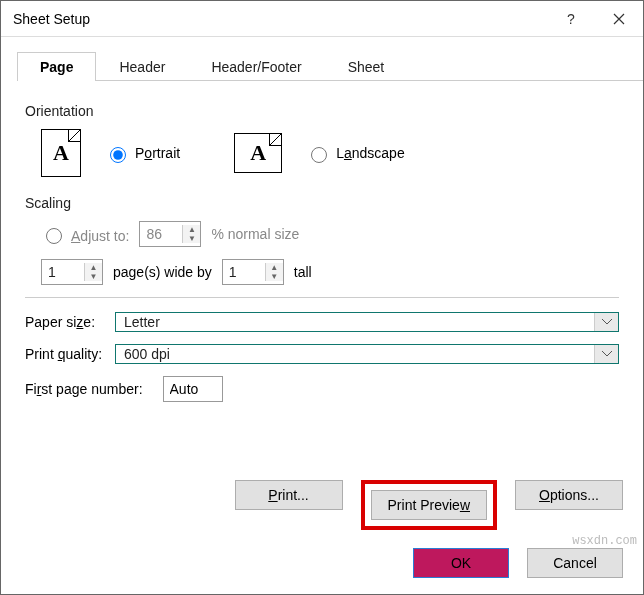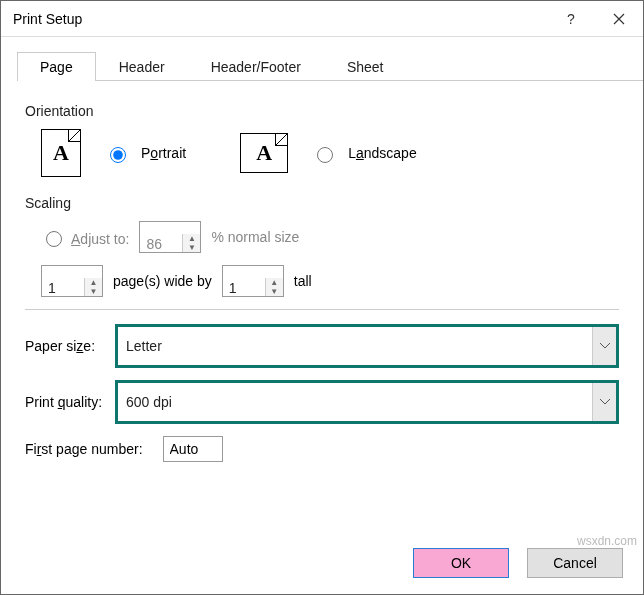--- a/index.html
+++ b/index.html
@@ -3,64 +3,64 @@
 <meta charset="utf-8">
 <style>
   * { box-sizing: border-box; font-family: "Segoe UI", Tahoma, sans-serif; font-size: 14px; }
   body { margin: 0; background: #fff; }
   .dialog { width: 644px; height: 595px; border: 1px solid #666; background: #fff; position: relative; }
   .titlebar { height: 36px; display: flex; align-items: center; border-bottom: 1px solid #ddd; }
   .titlebar .title { padding-left: 12px; flex: 1; }
   .titlebar .btn { width: 48px; height: 36px; display: flex; align-items: center; justify-content: center; color: #333; }
   .tabs { display: flex; margin: 14px 0 0 16px; border-bottom: 1px solid #ccc; }
   .tab { padding: 6px 22px; border: 1px solid transparent; border-bottom: none; cursor: pointer; position: relative; top: 1px; }
-  .tab.active { border-color: #ccc; background: #fff; }
+  .tab.active { border-color: #ccc; background: #fff; font-weight: bold; }
   .tab:not(.active) { color: #222; }
   .content { padding: 10px 24px 0 24px; }
   .group-label { margin: 12px 0 10px 0; color: #222; }
   .orientation-row { display: flex; align-items: center; gap: 24px; margin-left: 16px; margin-bottom: 18px; }
   .page-icon { width: 40px; height: 48px; border: 1px solid #000; position: relative; background: #fff; }
   .page-icon.landscape { width: 48px; height: 40px; }
   .page-icon .fold { position: absolute; top: 0; right: 0; width: 12px; height: 12px; background: linear-gradient(135deg, #fff 0%, #fff 49%, #000 50%, #000 52%, #fff 53%); border-left: 1px solid #000; border-bottom: 1px solid #000; }
   .page-icon .a { position: absolute; left: 50%; top: 50%; transform: translate(-50%, -50%); font-family: "Times New Roman", serif; font-weight: bold; font-size: 22px; }
-  .radio-wrap { display: flex; align-items: center; gap: 12px; cursor: pointer; }
+  .radio-wrap { display: flex; align-items: center; gap: 6px; cursor: pointer; }
   input[type=radio] { width: 16px; height: 16px; }
   .scaling-rows { margin-left: 16px; }
   .scaling-row { display: flex; align-items: center; gap: 10px; margin-bottom: 12px; }
   .scaling-row label { min-width: 84px; display: flex; align-items: flex-end; gap: 6px; }
-  .spinner { display: flex; align-items: flex-end; border: 1px solid #999; height: 32px; }
+  .spinner { display: flex; align-items: center; border: 1px solid #999; height: 26px; }
   .spinner input { border: none; width: 42px; padding: 0 6px; text-align: left; color: #888; }
   .spinner input.dark { color: #222; }
   .spinner .arrows { width: 18px; display: flex; flex-direction: column; border-left: 1px solid #ccc; }
   .spinner .arrows div { flex: 1; display: flex; align-items: center; justify-content: center; font-size: 8px; color: #666; background: #f3f3f3; }
   .divider { border-top: 1px solid #ccc; margin: 6px 0 14px 0; }
   .form-row { display: flex; align-items: center; margin-bottom: 12px; }
   .form-row .lbl { width: 90px; }
-  .combo { flex: 1; display: flex; height: 44px; border: 3px solid #0f766e; }
+  .combo { flex: 1; display: flex; height: 20px; border: 1px solid #0f766e; }
   .combo input { flex: 1; border: none; padding: 0 8px; color: #222; }
   .combo .drop { width: 24px; background: #e9e9e9; border-left: 1px solid #ccc; display: flex; align-items: center; justify-content: center; }
   .fpn-row { display: flex; align-items: center; gap: 20px; margin-top: 6px; }
   .fpn-row input { width: 60px; height: 26px; border: 1px solid #999; padding: 0 6px; }
   .action-row { position: absolute; right: 20px; bottom: 64px; display: flex; gap: 18px; }
   .action-row button { height: 30px; min-width: 108px; background: #e1e1e1; border: 1px solid #adadad; cursor: pointer; padding: 0 16px; }
   .highlight-box { border: 4px solid #d90000; }
   .footer-row { position: absolute; right: 20px; bottom: 16px; display: flex; gap: 18px; }
   .footer-row button { height: 30px; min-width: 96px; background: #e1e1e1; border: 1px solid #adadad; cursor: pointer; }
-  .footer-row button.primary { background: #f9a8d4; border: 1.5px solid #2a7cd4; }
+  .footer-row button.primary { background: #be185d; border: 1.5px solid #2a7cd4; }
   .underline-accel { text-decoration: underline; }
-  .watermark { position: absolute; right: 6px; bottom: 46px; font-size: 12px; color: #bbb; font-family: Liberation Sans, sans-serif; }
+  .watermark { position: absolute; right: 6px; bottom: 46px; font-size: 12px; color: #bbb; font-family: Liberation Mono, monospace; }
   .disabled-text { color: #888; }
 </style>
 </head>
 <body>
 
 <div class="dialog">
 
   <div class="titlebar">
-    <div class="title">Print Setup</div>
+    <div class="title">Sheet Setup</div>
     <div class="btn">?</div>
     <div class="btn">
       <svg width="12" height="12" viewBox="0 0 12 12">
           <path d="M1 1 L11 11 M11 1 L1 11" stroke="#333" stroke-width="1.2"></path>
         </svg>
     </div>
   </div>
 
   <div class="tabs">
     <div class="tab active"><span>Page</span></div>
@@ -153,20 +153,27 @@
       </div>
     </div>
 
     <div class="fpn-row">
       <span>Fi<span class="underline-accel">r</span>st page number:</span>
       <input value="Auto" style="">
     </div>
 
   </div>
 
+  <div class="action-row">
+    <button><span class="underline-accel">P</span>rint...</button>
+    <span class="highlight-box" style="display:inline-block;padding:6px;">
+      <button>Print Previe<span class="underline-accel">w</span></button>
+    </span>
+    <button><span class="underline-accel">O</span>ptions...</button>
+  </div>
 
   <div class="footer-row">
     <button class="primary"><span>OK</span></button>
     <button><span>Cancel</span></button>
   </div>
 
   <div class="watermark">wsxdn.com</div>
 
 </div>
 

